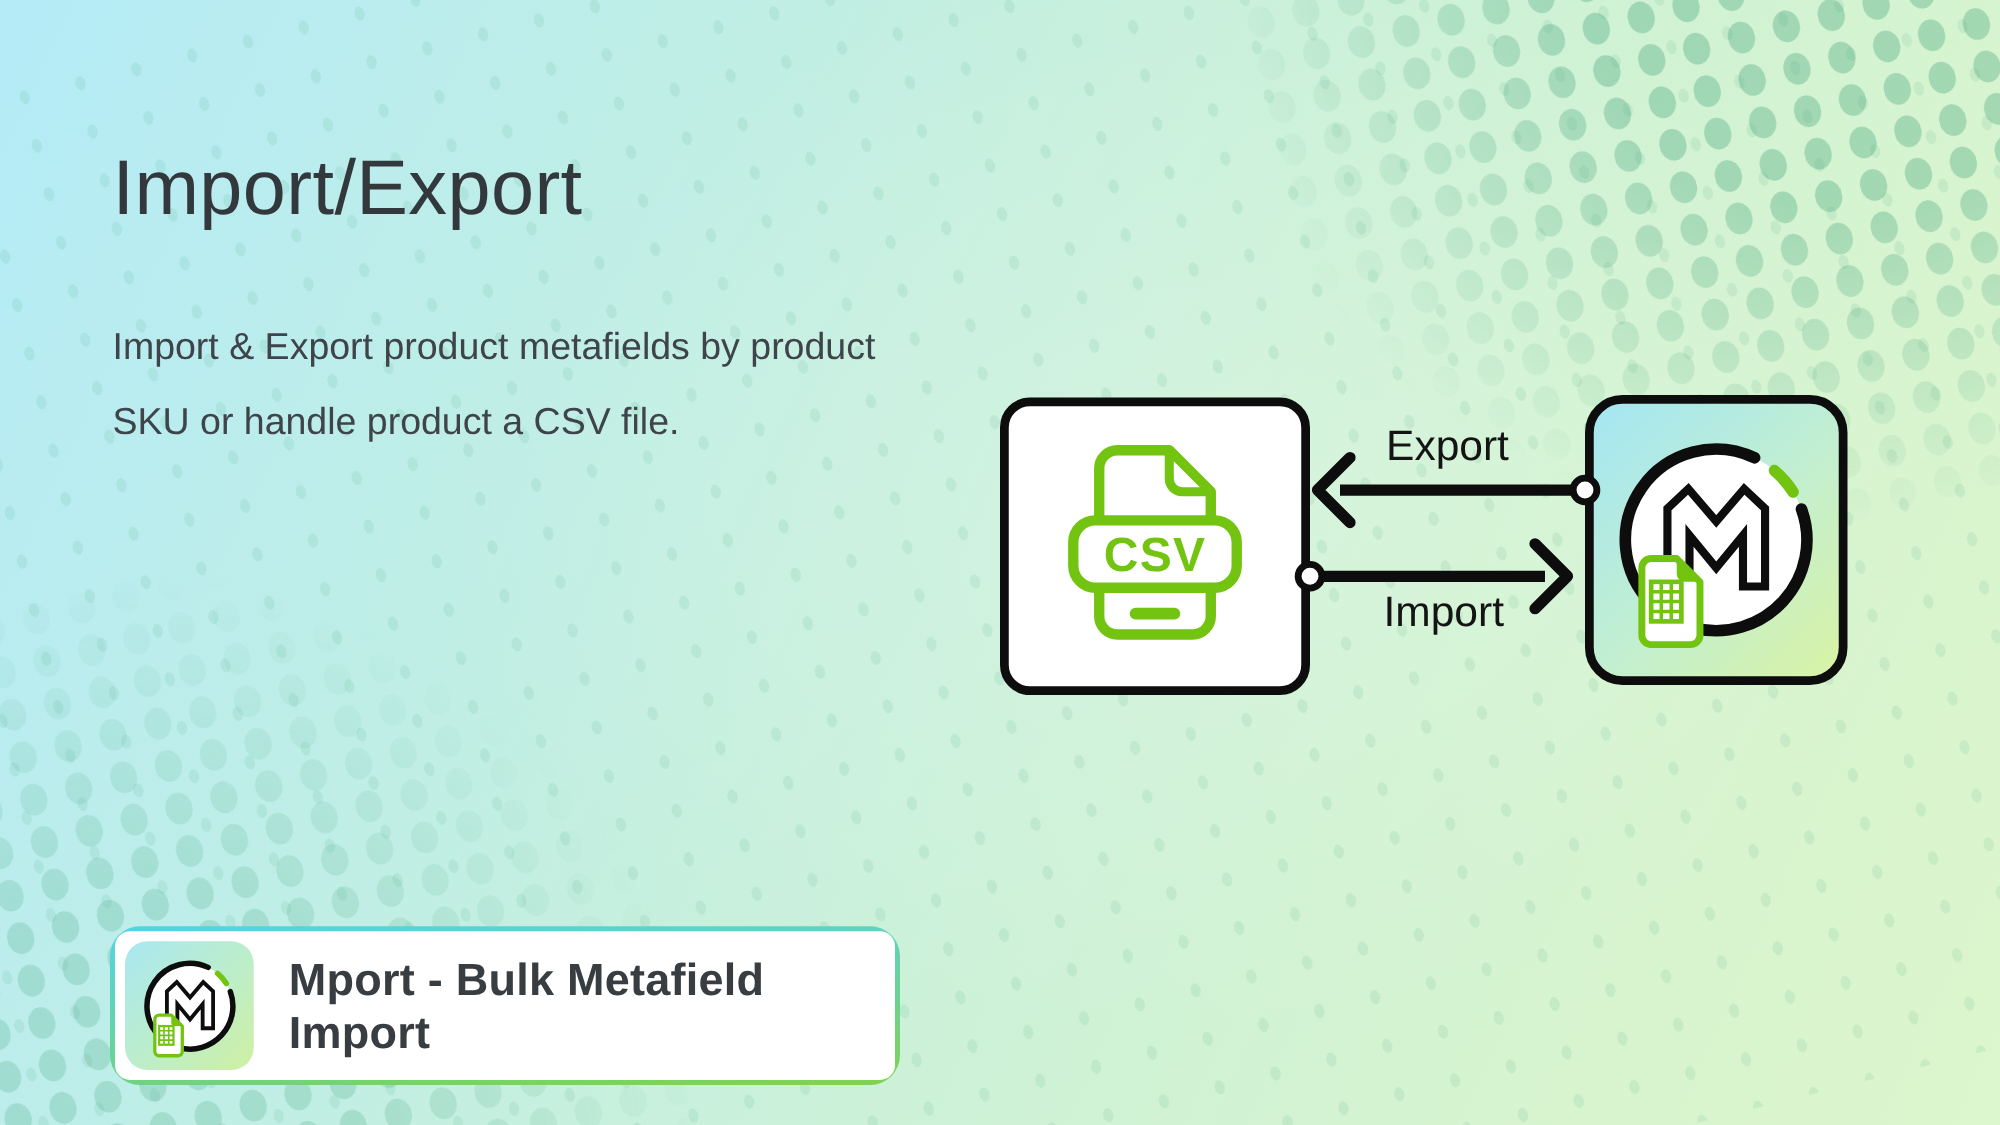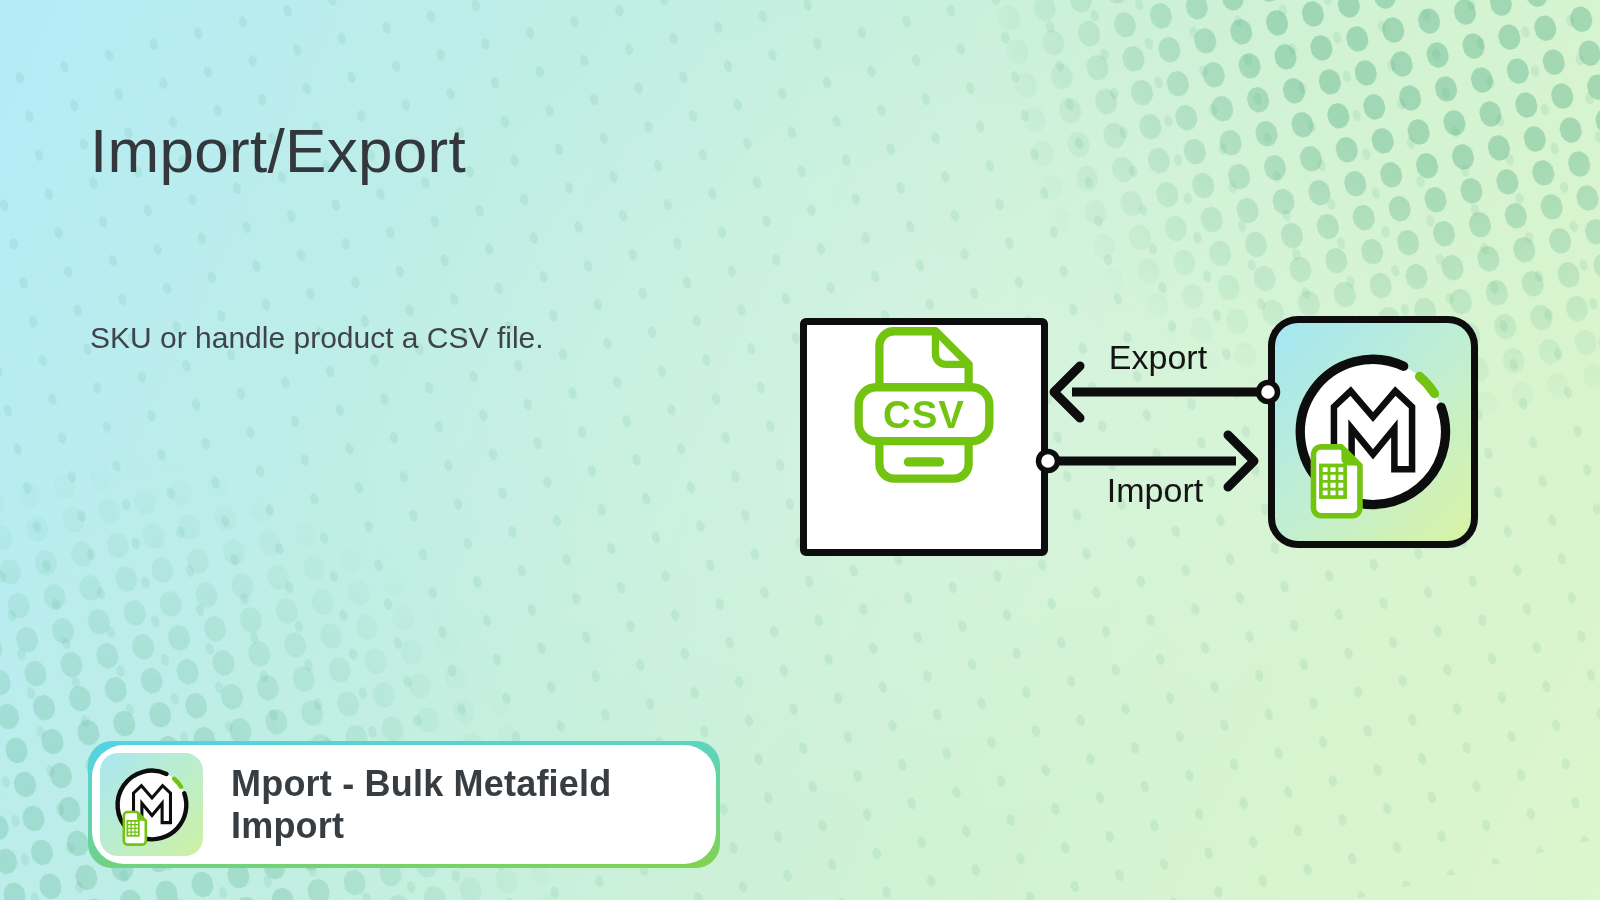--- a/index.html
+++ b/index.html
@@ -40,22 +40,22 @@
     color:#33383c; letter-spacing:0.3px;
   }
   .hero p {
     margin:56px 0 0 0; font-size:30px; line-height:2.0;
     font-weight:400; color:#3e4449;
   }
   
   .node-csv {
     position:absolute; left:800px; top:318px; width:248px; height:238px;
     box-sizing:border-box; background:#ffffff;
-    border:7px solid #0d0d0d; border-radius:6px;
-    display:flex; justify-content:center;
+    border:7px solid #0d0d0d; border-radius:24px;
+    display:flex; align-items:center; justify-content:center;
   }
   .node-app {
     position:absolute; left:1268px; top:316px; width:210px; height:232px;
     box-sizing:border-box;
     background: linear-gradient(135deg, #a4e6f3 0%, #c3efcf 55%, #d9f3a5 100%);
     border:7px solid #0d0d0d; border-radius:30px;
     display:flex; align-items:center; justify-content:center;
   }
   .arrows-svg { position:absolute; left:780px; top:300px; width:720px; height:280px; }
   .arrow-label {
@@ -65,21 +65,21 @@
   .label-export { left:1058px; top:338px; }
   .label-import { left:1055px; top:471px; }
   
   .app-card {
     position:absolute; left:88px; top:741px; width:632px; height:127px;
     box-sizing:border-box; padding:4px; border-radius:24px;
     background: linear-gradient(175deg, #53d3e9 0%, #67d39c 55%, #82d24e 100%);
   }
   .card-inner {
     box-sizing:border-box; width:100%; height:100%;
-    background:#ffffff; border-radius:32px;
+    background:#ffffff; border-radius:12px;
     display:flex; align-items:center; gap:28px; padding:8px;
   }
   .app-tile {
     flex:0 0 auto; width:103px; height:103px; border-radius:18px;
     background: linear-gradient(135deg, #a9e7f2 0%, #bdeec9 55%, #cff0a2 100%);
     display:flex; align-items:center; justify-content:center;
   }
   .app-name { font-size:36px; font-weight:700; color:#383d42; letter-spacing:0.2px; }
   .csv-text { font-family:"Liberation Sans", sans-serif; font-weight:bold; font-size:37px; letter-spacing:1px; }
 </style>
@@ -107,21 +107,21 @@
   <div class="sheen"></div>
   <div class="dots dots-faint"></div>
   <div class="dots dots-tr"></div>
   <div class="dots dots-bl"></div>
 
   <div class="hero">
     <h1>
       <span>Import/Export</span><br>
     </h1>
     <p>
-      <br>
+      <span>Import &amp; Export product metafields by product</span><br>
       <span>SKU or handle product a CSV file.</span>
     </p>
   </div>
 
   <div class="node-csv">
     <svg width="156" height="166" viewBox="0 0 150 160">
       <path d="M32,20 a14,14 0 0 1 14,-14 h40 l32,32 v96 a14,14 0 0 1 -14,14 h-58 a14,14 0 0 1 -14,-14 z" fill="#ffffff" stroke="#72c411" stroke-width="8" stroke-linejoin="round"></path>
       <path d="M86,6 L118,38 H96 a10,10 0 0 1 -10,-10 Z" fill="#ffffff" stroke="#72c411" stroke-width="7" stroke-linejoin="round"></path>
       <rect x="12" y="60" width="126" height="52" rx="17" fill="#ffffff" stroke="#72c411" stroke-width="8"></rect>
       <text class="csv-text" x="75" y="99" text-anchor="middle" fill="#72c411">CSV</text>

